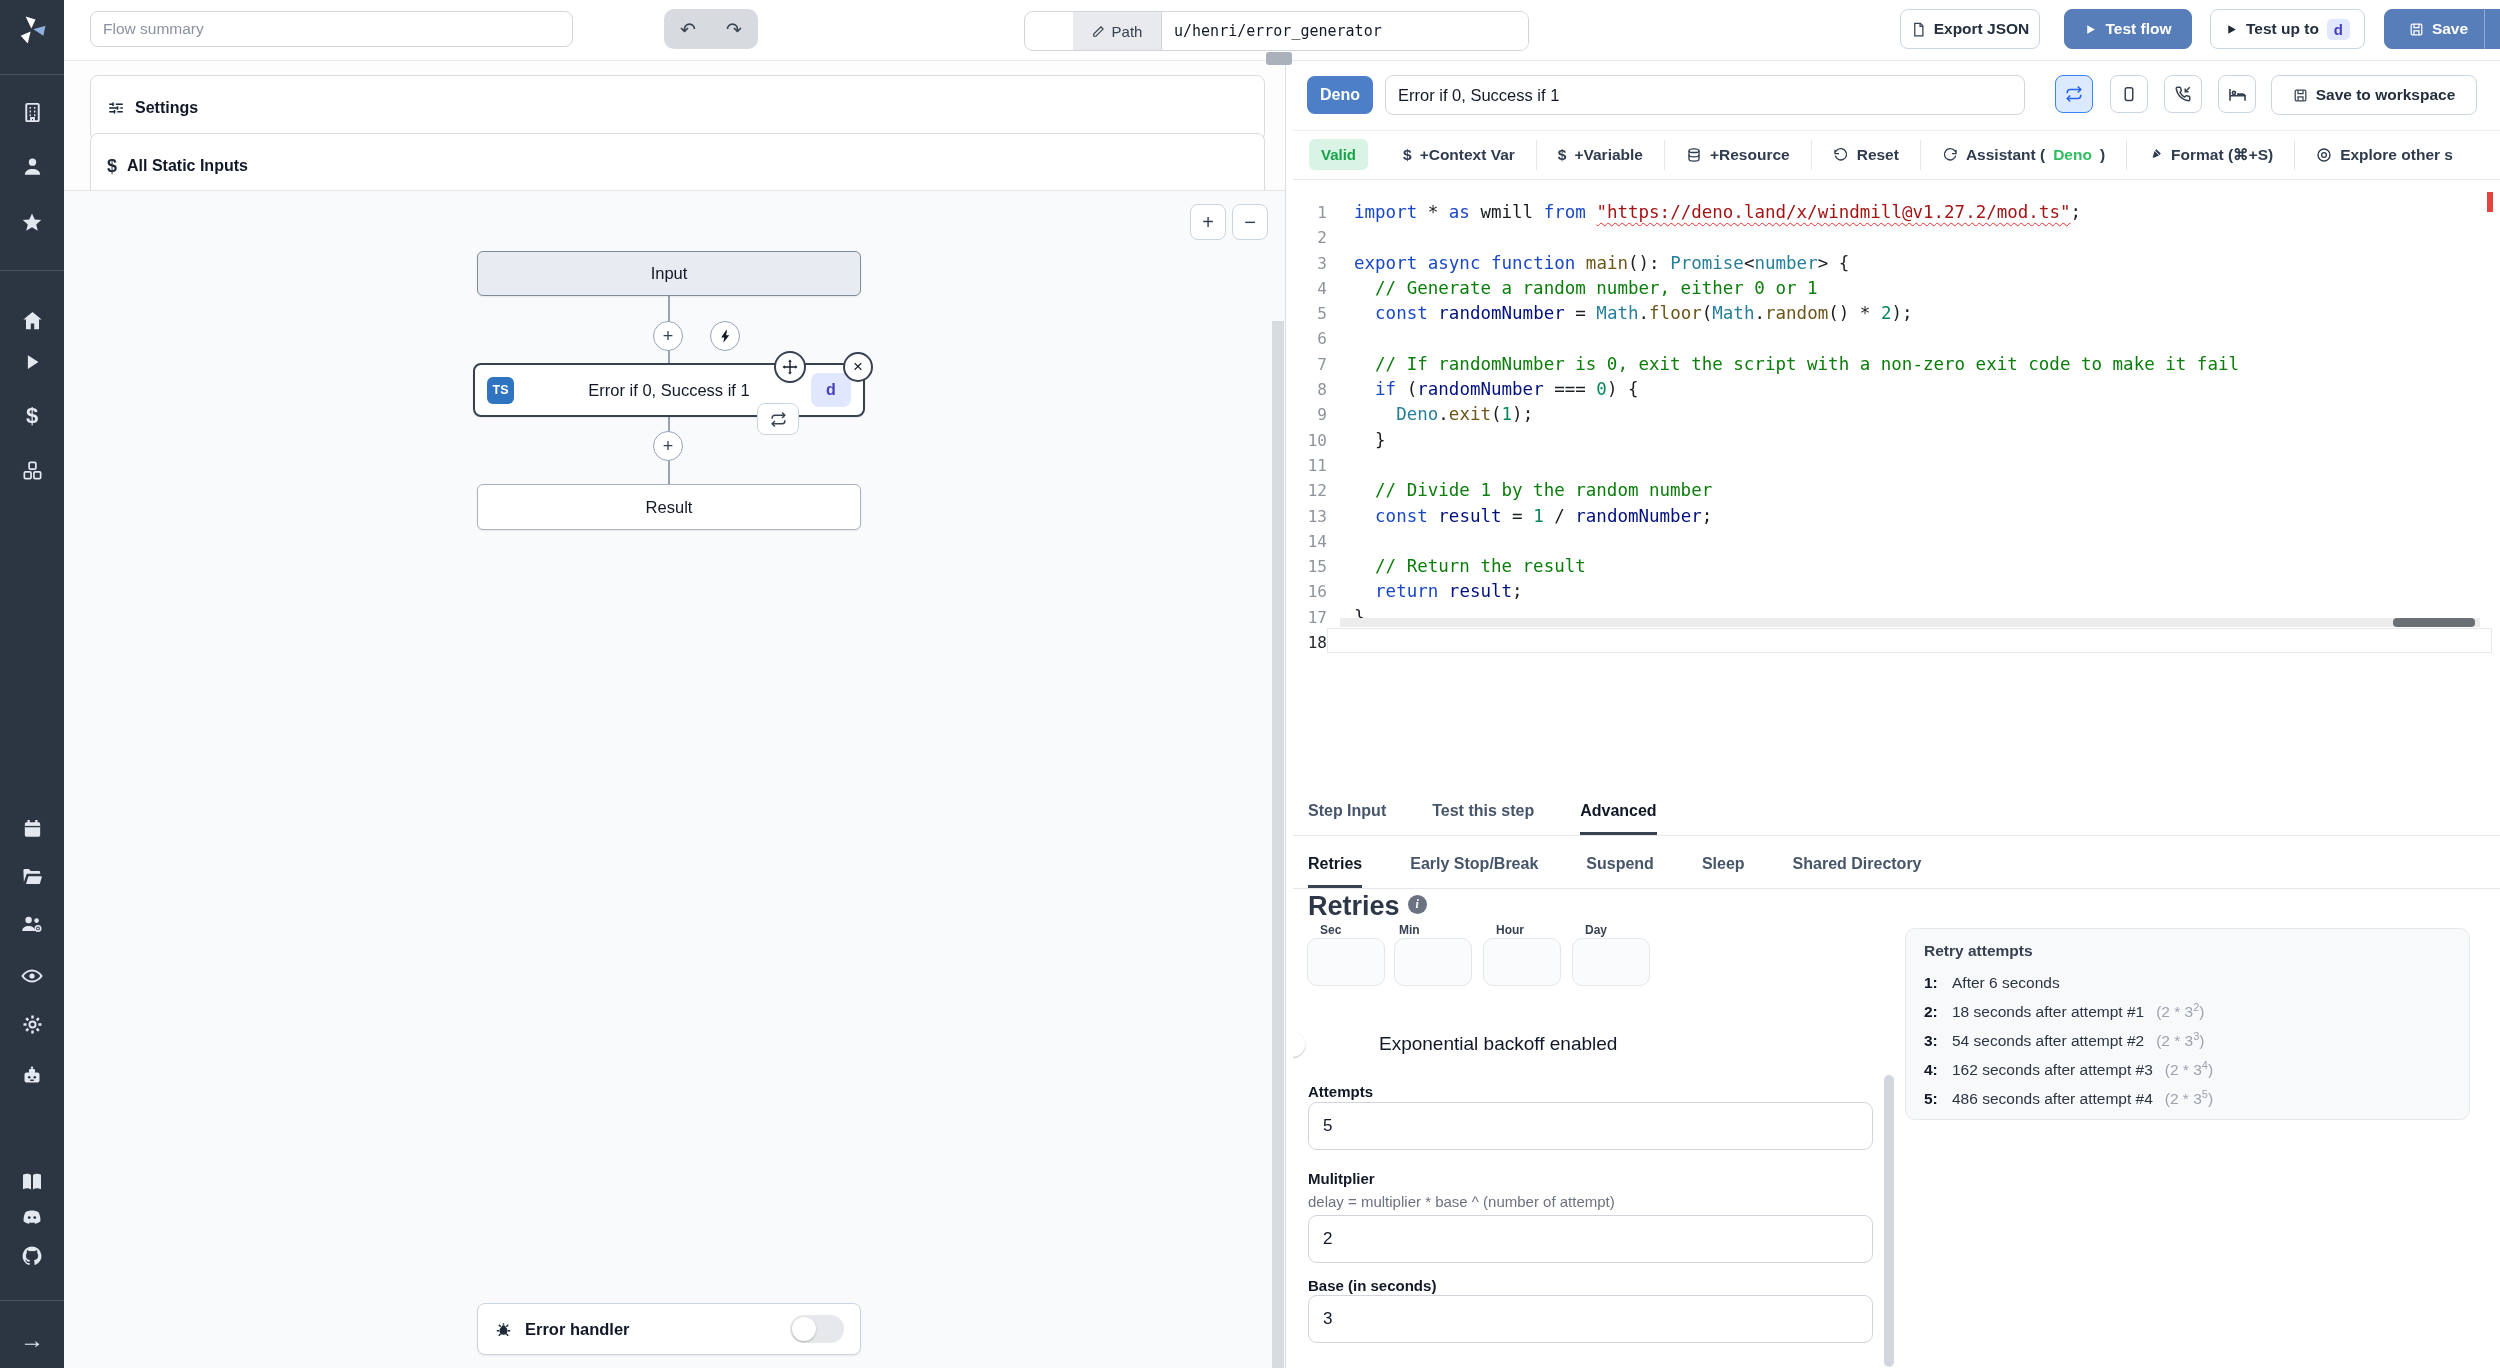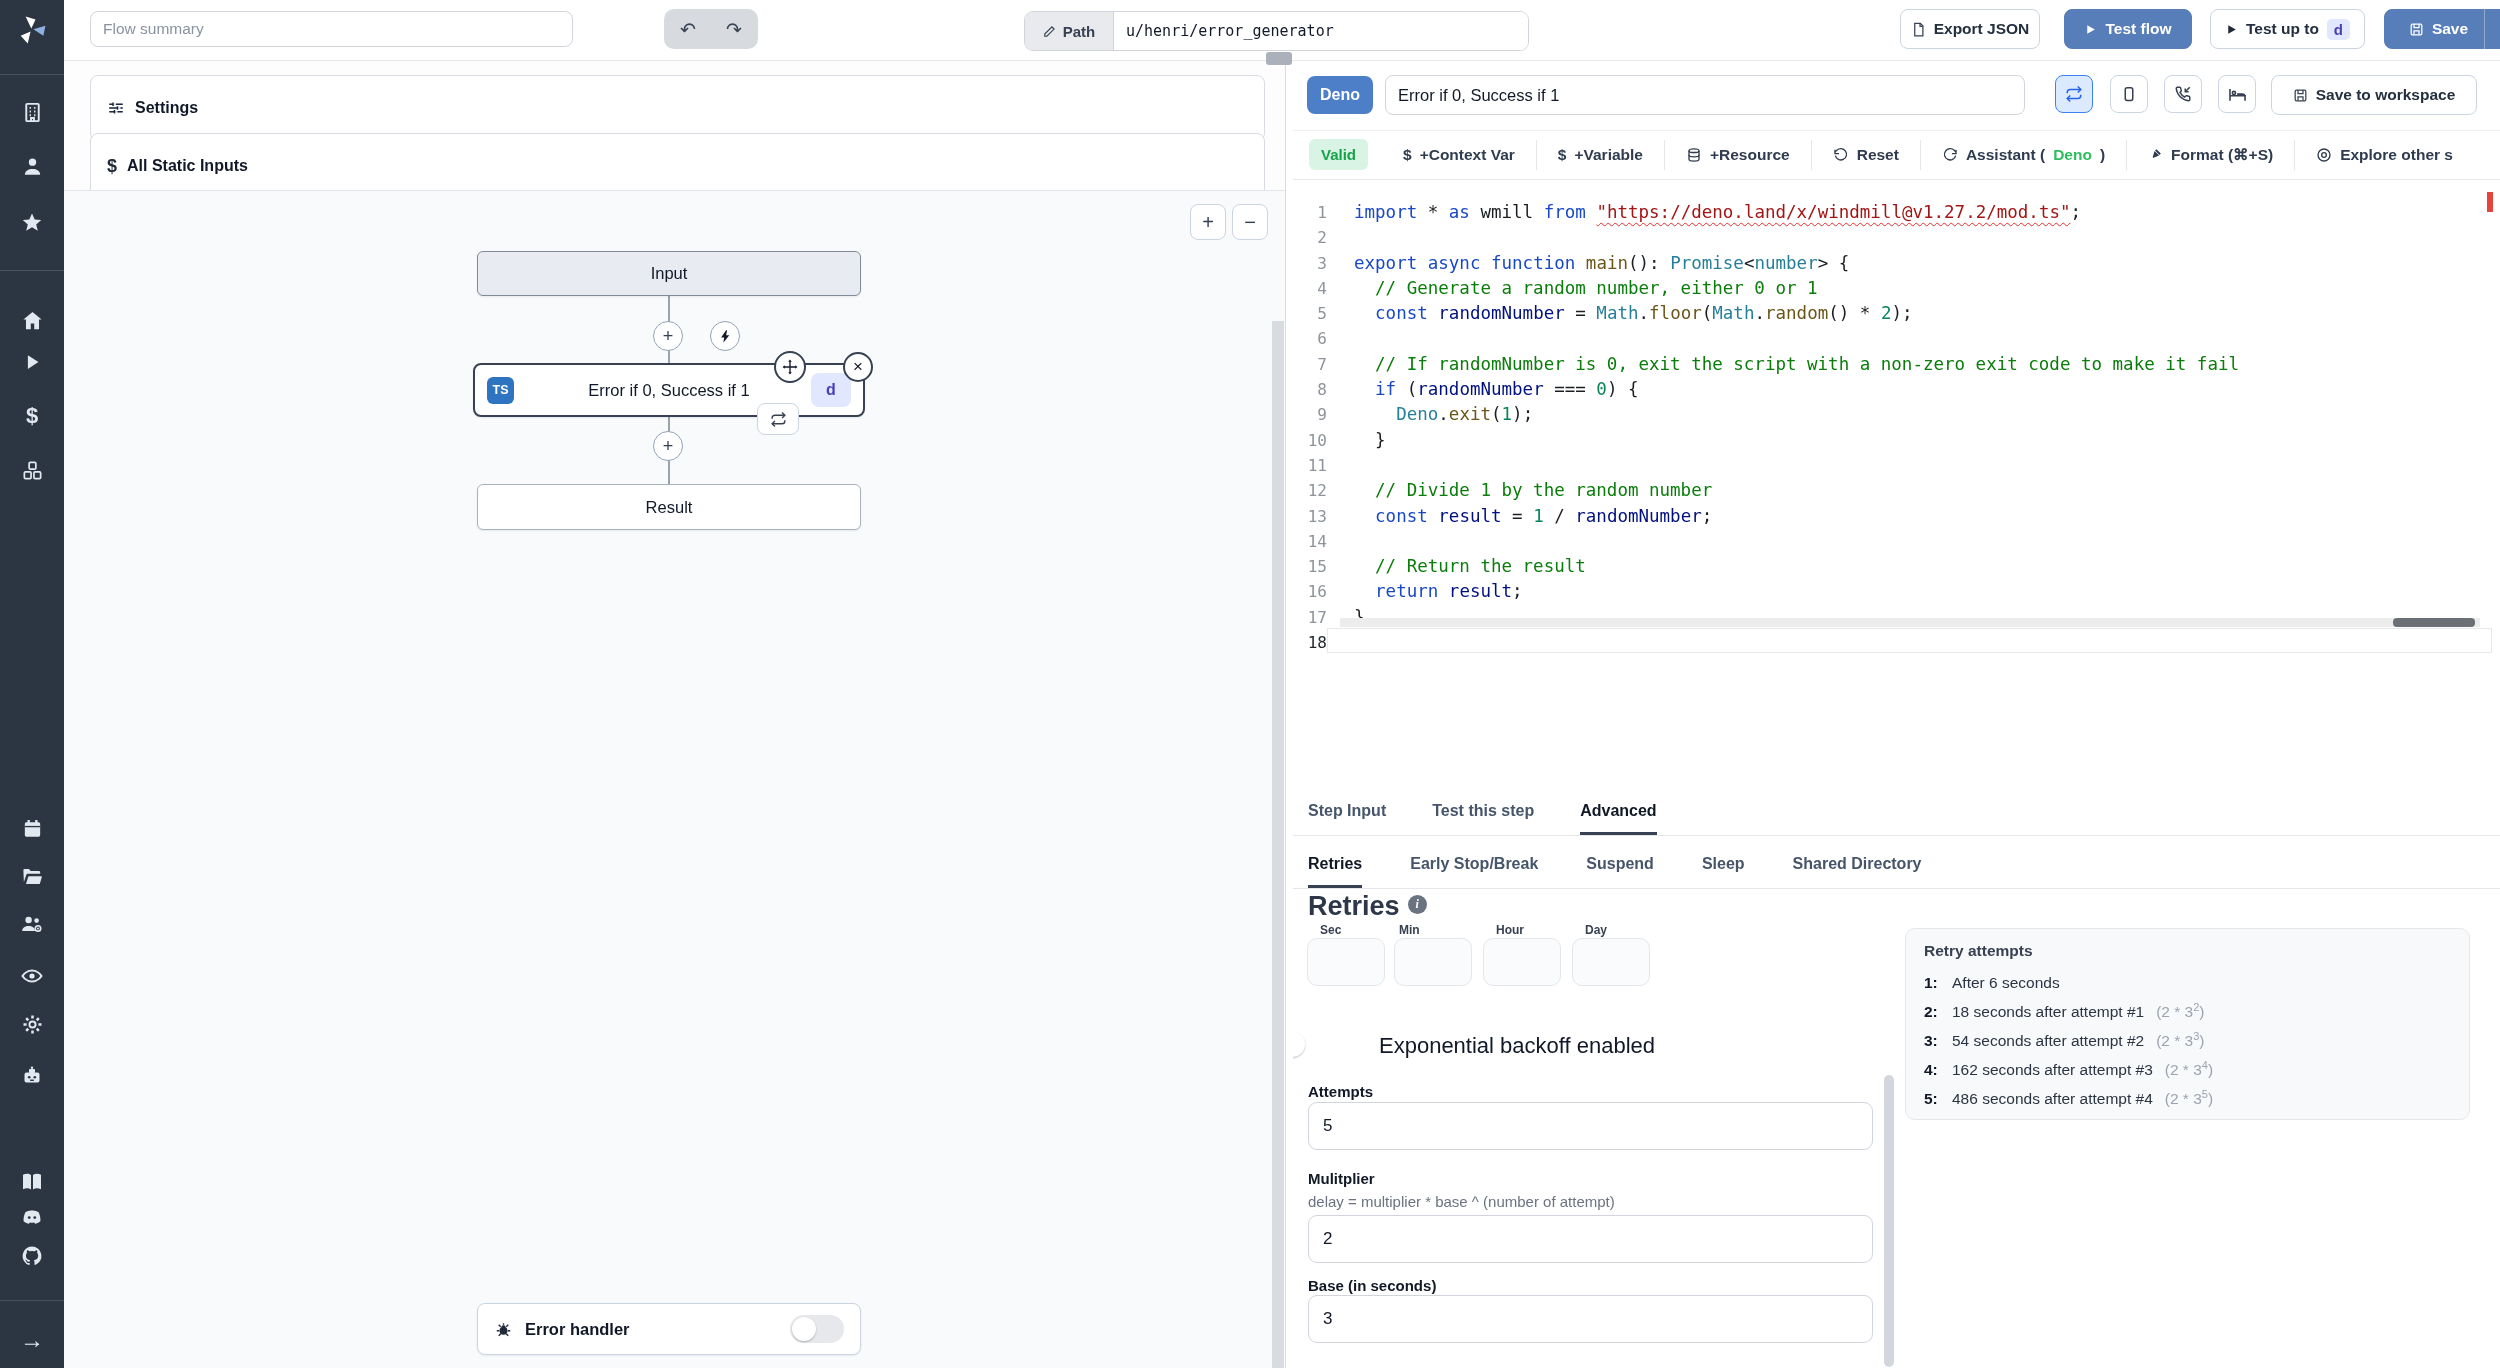--- a/index.html
+++ b/index.html
@@ -20,21 +20,21 @@
   .btn{display:inline-flex;align-items:center;justify-content:center;gap:8px;height:40px;border-radius:8px;
        font-size:15.5px;font-weight:700;box-sizing:border-box;cursor:pointer;white-space:nowrap;}
   .btn-white{background:#fff;border:1px solid #cbd5e1;color:#24303f;}
   .btn-blue{background:#577eb8;border:1px solid #577eb8;color:#fff;}
   .undo-group{position:absolute;left:600px;top:9px;width:94px;height:40px;background:#d7dadf;border-radius:10px;
               display:flex;align-items:center;justify-content:center;gap:4px;}
   .undo-group span{width:42px;text-align:center;font-size:19px;color:#3a4553;cursor:pointer;}
   .path-pill{position:absolute;left:960px;top:11px;width:503px;height:38px;border:1px solid #d1d5db;border-radius:9px;
              display:flex;overflow:hidden;background:#fff;}
   .path-label{width:88px;background:#e8eaee;border-right:1px solid #d1d5db;display:flex;align-items:center;justify-content:center;
-              gap:6px;font-size:15px;font-weight:700;color:#374151;}
+              gap:6px;font-size:15px;font-weight:400;color:#374151;margin-left:48px;}
   .path-value{flex:1;border:none;outline:none;font-family:"DejaVu Sans Mono",monospace;font-size:15px;color:#111827;padding:0 12px;}
   .mini-badge{background:#e0e7ff;color:#4840bb;border-radius:5px;font-weight:700;font-size:15px;padding:2px 7px;}
   
   #leftpanel{position:absolute;left:64px;top:60px;width:1221px;height:1308px;background:#fdfdfe;}
   .bar{position:absolute;left:26px;width:1175px;height:66px;background:#fff;border:1px solid #d8dce2;border-radius:8px;
        display:flex;align-items:center;gap:10px;padding:0 16px;box-sizing:border-box;font-size:16px;font-weight:700;color:#111827;cursor:pointer;}
   #canvas{position:absolute;left:0;top:130px;right:0;bottom:0;background:#f8fafc;border-top:1px solid #e2e6ea;}
   .zoombtn{position:absolute;width:34px;height:34px;background:#fff;border:1px solid #cbd5e1;border-radius:8px;
            display:flex;align-items:center;justify-content:center;font-size:20px;color:#334155;cursor:pointer;}
   .node{position:absolute;box-sizing:border-box;display:flex;align-items:center;justify-content:center;
@@ -496,21 +496,21 @@
     <span class="tlabel" style="left:203px">Hour</span>
     <span class="tlabel" style="left:292px">Day</span>
     <div class="tbox" style="left:14px"></div>
     <div class="tbox" style="left:101px"></div>
     <div class="tbox" style="left:190px"></div>
     <div class="tbox" style="left:279px"></div>
 
     <span class="toggle abs" style="left:15px;top:140px;width:58px;height:30px;background:#2563eb">
       <span class="knob" style="right:3px;width:25px;height:25px;top:2.5px"></span>
     </span>
-    <span class="abs" style="left:86px;top:144px;font-size:22px;color:#111827">Exponential backoff enabled</span>
+    <span class="abs" style="left:86px;top:144px;font-size:19px;color:#111827">Exponential backoff enabled</span>
 
     <span class="flabel" style="top:194px">Attempts</span>
     <input class="finput" style="top: 213px;" value="5">
 
     <span class="flabel" style="top:281px">Mulitplier</span>
     <span class="fhelp" style="top:304px">delay = multiplier * base ^ (number of attempt)</span>
     <input class="finput" style="top: 326px;" value="2">
 
     <span class="flabel" style="top:388px">Base (in seconds)</span>
     <input class="finput" style="top: 406px;" value="3">

